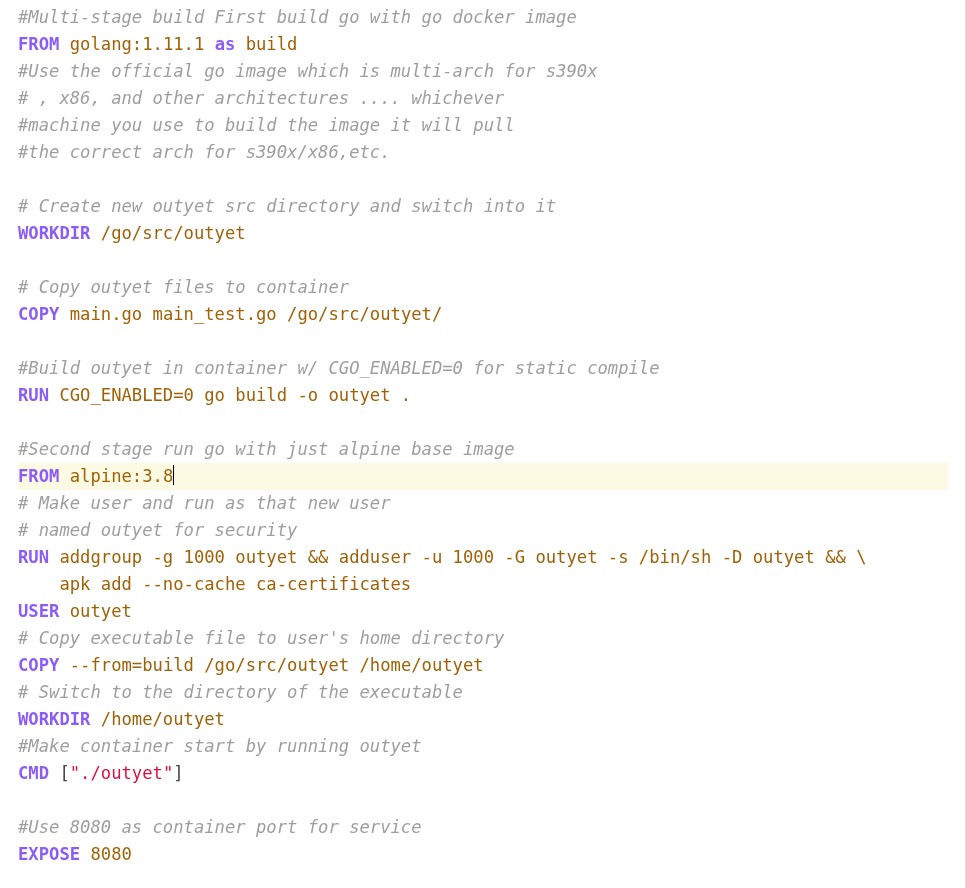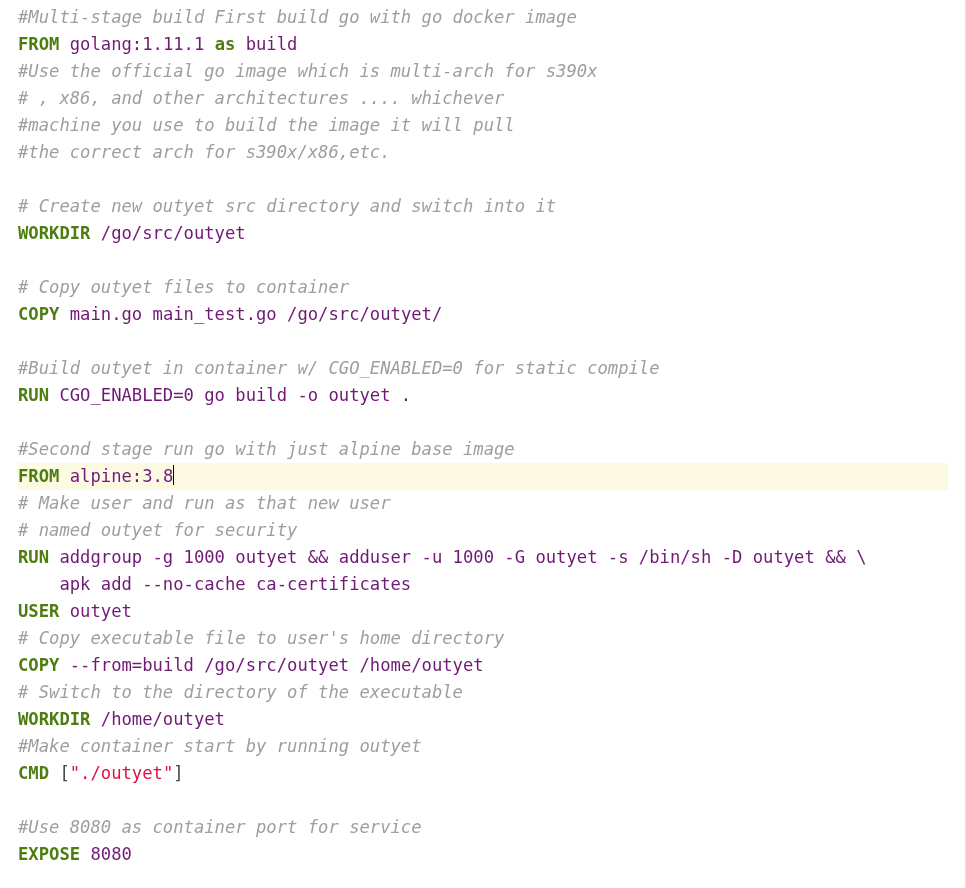--- a/index.html
+++ b/index.html
@@ -29,21 +29,21 @@
     margin-right: 1px;
   }
   .caret {
     display: inline-block;
     width: 0;
     height: 20px;
     border-left: 1px solid #000;
     vertical-align: -3px;
   }
   .tok-comment { color: #9e9e9e; font-style: italic; }
-  .tok-keyword { color: #4d7c0f; font-weight: 700; }
-  .tok-text    { color: #701a75; margin-top: 32px; }
+  .tok-keyword { color: #8b5cf6; font-weight: 700; }
+  .tok-text    { color: #a16207; margin-top: 32px; }
   .tok-string  { color: #d14; } 
   .tok-punct   { color: #424242; }
 </style>
 </head>
 <body>
 
 <div class="editor" id="editor"><div class="line"><span class="tok-comment">#Multi-stage build First build go with go docker image</span></div><div class="line"><span class="tok-keyword">FROM</span><span class="tok-text"> golang:1.11.1 </span><span class="tok-keyword">as</span><span class="tok-text"> build</span></div><div class="line"><span class="tok-comment">#Use the official go image which is multi-arch for s390x</span></div><div class="line"><span class="tok-comment"># , x86, and other architectures .... whichever</span></div><div class="line"><span class="tok-comment">#machine you use to build the image it will pull</span></div><div class="line"><span class="tok-comment">#the correct arch for s390x/x86,etc.</span></div><div class="line">&nbsp;</div><div class="line"><span class="tok-comment"># Create new outyet src directory and switch into it</span></div><div class="line"><span class="tok-keyword">WORKDIR</span><span class="tok-text"> /go/src/outyet</span></div><div class="line">&nbsp;</div><div class="line"><span class="tok-comment"># Copy outyet files to container</span></div><div class="line"><span class="tok-keyword">COPY</span><span class="tok-text"> main.go main_test.go /go/src/outyet/</span></div><div class="line">&nbsp;</div><div class="line"><span class="tok-comment">#Build outyet in container w/ CGO_ENABLED=0 for static compile</span></div><div class="line"><span class="tok-keyword">RUN</span><span class="tok-text"> CGO_ENABLED=0 go build -o outyet .</span></div><div class="line">&nbsp;</div><div class="line"><span class="tok-comment">#Second stage run go with just alpine base image</span></div><div class="line hl"><span class="tok-keyword">FROM</span><span class="tok-text"> alpine:3.8</span><span class="caret"></span></div><div class="line"><span class="tok-comment"># Make user and run as that new user</span></div><div class="line"><span class="tok-comment"># named outyet for security</span></div><div class="line"><span class="tok-keyword">RUN</span><span class="tok-text"> addgroup -g 1000 outyet &amp;&amp; adduser -u 1000 -G outyet -s /bin/sh -D outyet &amp;&amp; \</span></div><div class="line"><span class="tok-text">    apk add --no-cache ca-certificates</span></div><div class="line"><span class="tok-keyword">USER</span><span class="tok-text"> outyet</span></div><div class="line"><span class="tok-comment"># Copy executable file to user's home directory</span></div><div class="line"><span class="tok-keyword">COPY</span><span class="tok-text"> --from=build /go/src/outyet /home/outyet</span></div><div class="line"><span class="tok-comment"># Switch to the directory of the executable</span></div><div class="line"><span class="tok-keyword">WORKDIR</span><span class="tok-text"> /home/outyet</span></div><div class="line"><span class="tok-comment">#Make container start by running outyet</span></div><div class="line"><span class="tok-keyword">CMD</span><span class="tok-punct"> [</span><span class="tok-string">"./outyet"</span><span class="tok-punct">]</span></div><div class="line">&nbsp;</div><div class="line"><span class="tok-comment">#Use 8080 as container port for service</span></div><div class="line"><span class="tok-keyword">EXPOSE</span><span class="tok-text"> 8080</span></div></div>
 
 </body></html>

